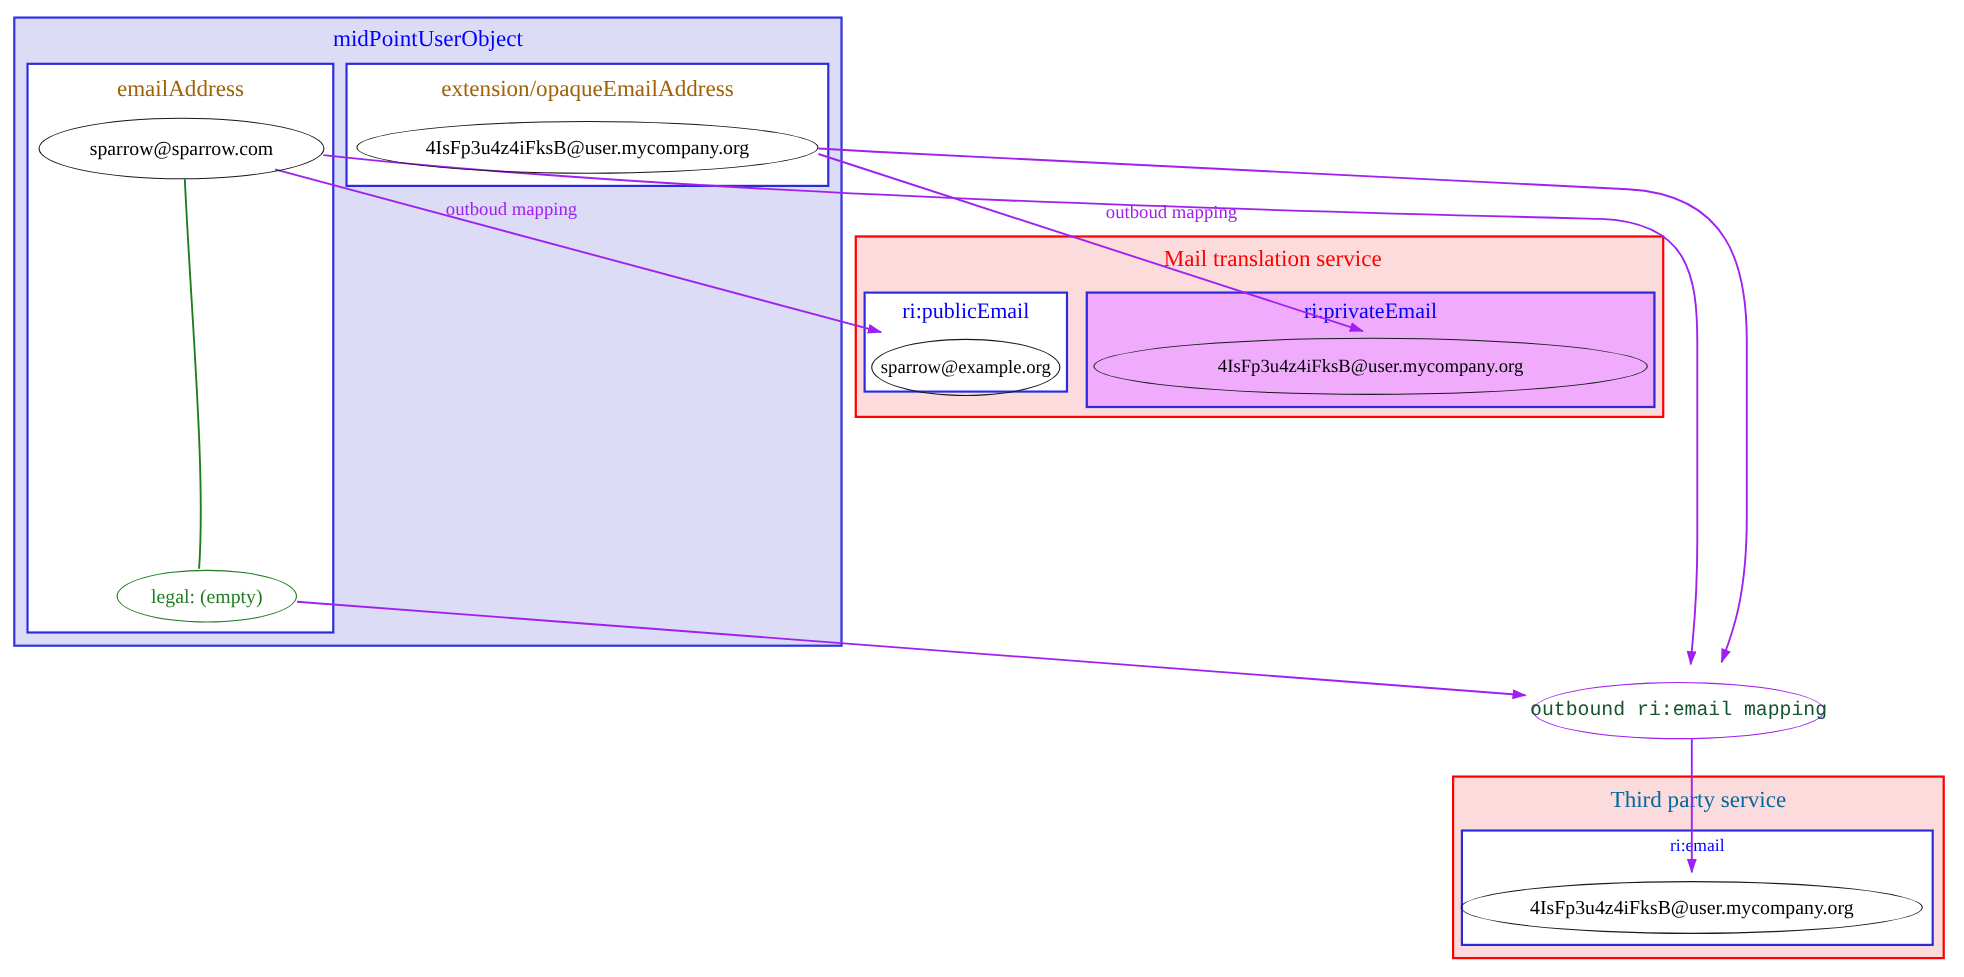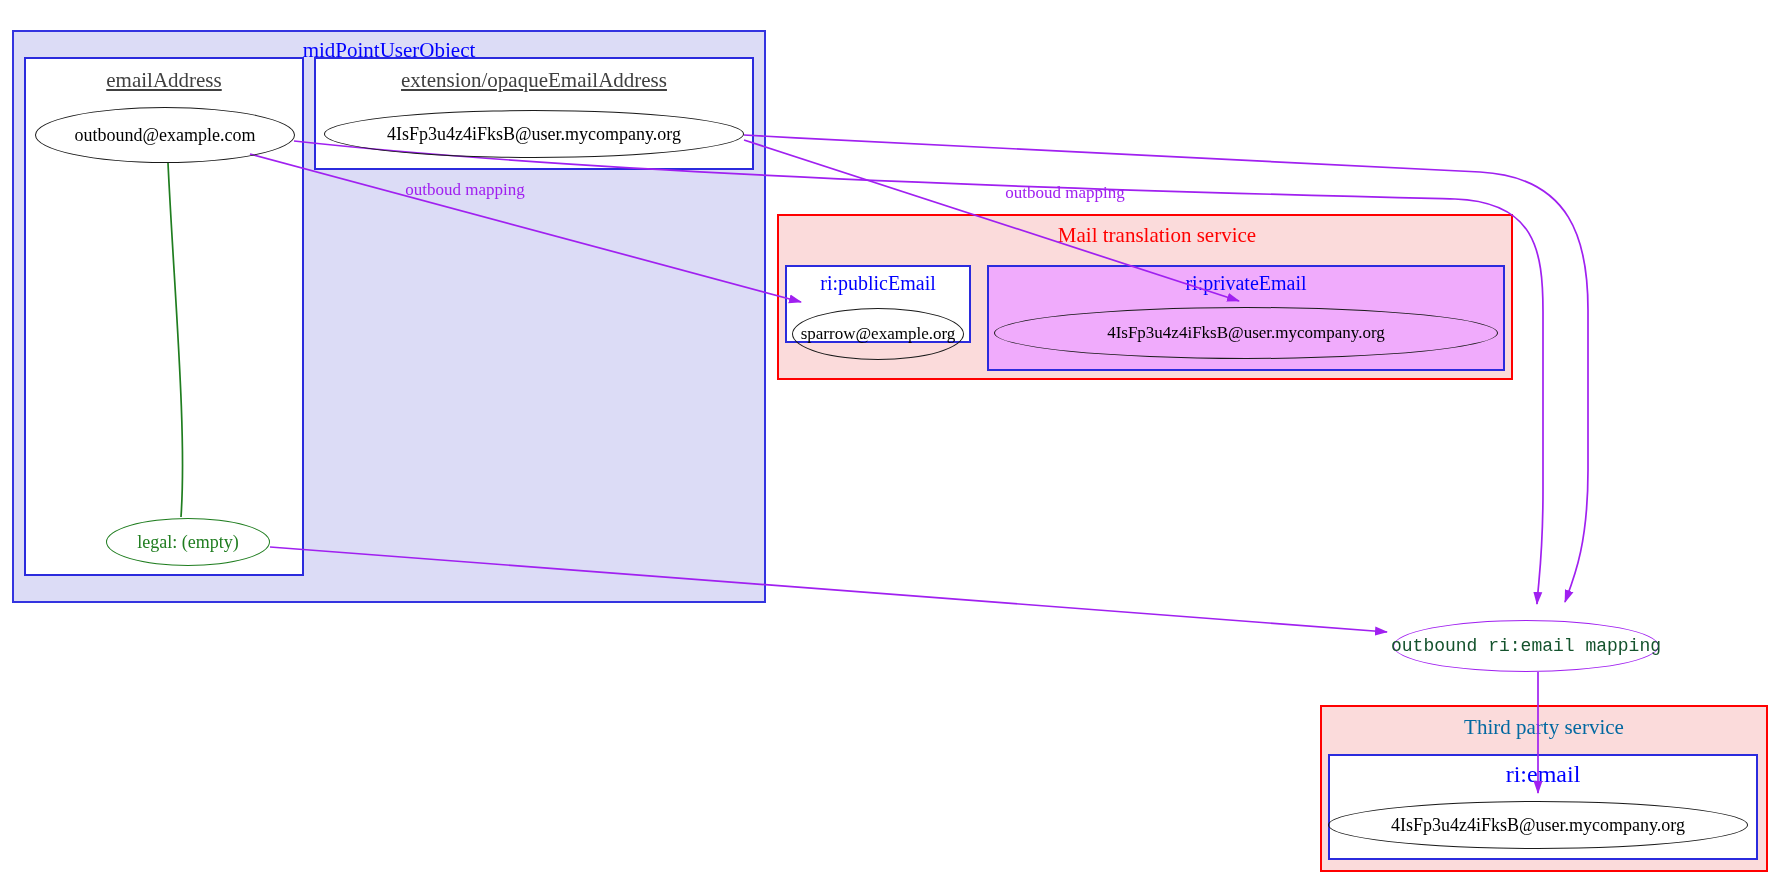--- a/index.html
+++ b/index.html
@@ -2,37 +2,37 @@
 <html><head>
 <meta charset="utf-8">
 <style>
   html,body{margin:0;padding:0;background:#ffffff;}
   body{font-family:"Liberation Serif","DejaVu Serif",serif;}
   #stage{position:relative;width:1785px;height:888px;background:#ffffff;overflow:hidden;}
 
   .cluster{position:absolute;box-sizing:border-box;}
   .cluster .ctitle{position:absolute;left:0;right:0;text-align:center;white-space:nowrap;}
 
-  .outer-box{left:12px;top:30px;width:754px;height:573px;background:#dcdcf6;border:2px solid #3434e0;}
+  .outer-box{left:12px;top:15px;width:754px;height:573px;background:#dcdcf6;border:2px solid #3434e0;}
   .outer-box .ctitle{top:6px;font-size:21px;color:#0000ff;}
 
   .email-box{left:24px;top:57px;width:280px;height:519px;background:#ffffff;border:2px solid #2b2bdd;}
   .ext-box{left:314px;top:57px;width:440px;height:113px;background:#ffffff;border:2px solid #2b2bdd;}
-  .email-box .ctitle,.ext-box .ctitle{top:9px;font-size:21px;color:#404040;text-decoration:underline;}
+  .email-box .ctitle,.ext-box .ctitle{top:9px;font-size:21px;color:#a16207;}
 
   .mail-box{left:777px;top:214px;width:736px;height:166px;background:#fbdbdb;border:2px solid #ff0000;}
   .mail-box .ctitle{top:7px;font-size:21px;color:#ff0000;margin-left:24px;}
-  .pub-box{left:785px;top:265px;width:186px;height:78px;background:#ffffff;border:2px solid #2b2bdd;}
+  .pub-box{left:785px;top:265px;width:186px;height:92px;background:#ffffff;border:2px solid #2b2bdd;}
   .priv-box{left:987px;top:265px;width:518px;height:106px;background:#f0abfc;border:2px solid #2b2bdd;}
   .pub-box .ctitle,.priv-box .ctitle{top:5px;font-size:20px;color:#0000ff;}
 
   .third-box{left:1320px;top:705px;width:448px;height:167px;background:#fbdbdb;border:2px solid #ff0000;}
   .third-box .ctitle{top:8px;font-size:21px;color:#0369a1;}
   .riemail-box{left:1328px;top:754px;width:430px;height:106px;background:#ffffff;border:2px solid #2b2bdd;}
-  .riemail-box .ctitle{top:5px;font-size:24px;color:#0000ff;}
+  .riemail-box .ctitle{top:5px;font-size:16px;color:#0000ff;}
 
   .node{position:absolute;box-sizing:border-box;border-radius:50%;display:flex;align-items:center;justify-content:center;
         white-space:nowrap;background:transparent;font-size:18px;color:#000000;z-index:6;}
   .nblack{border:1.6px solid #1a1a1a;}
   .ngreen{border:1.6px solid #1f7d1f;color:#1f7d1f;}
   .npurple{border:1.6px solid #a020f0;color:#14532d;font-family:Liberation Mono, monospace;}
 
   .n-sparrow{left:35px;top:107px;width:260px;height:56px;}
   .n-opaque{left:324px;top:110px;width:420px;height:48px;}
   .n-legal{left:106px;top:518px;width:164px;height:48px;}
@@ -101,21 +101,21 @@
 
     <path class="epurple" d="M 744 135 C 1060 153, 1390 168, 1480 172 C 1572 177, 1588 242, 1588 310 L 1588 470 C 1588 545, 1574 578, 1565 602" marker-end="url(#arrowP)"></path>
 
     <path class="epurple" d="M 270 547 L 1387 632" marker-end="url(#arrowP)"></path>
 
     <path class="epurple" d="M 1538 672 L 1538 793" marker-end="url(#arrowP)"></path>
 
     <path class="egreen" d="M 168 163 C 174 290, 187 430, 181 517"></path>
   </svg>
 
-  <div class="node nblack n-sparrow">outbound@example.com</div>
+  <div class="node nblack n-sparrow">sparrow@sparrow.com</div>
   <div class="node nblack n-opaque">4IsFp3u4z4iFksB@user.mycompany.org</div>
   <div class="node ngreen n-legal">legal: (empty)</div>
   <div class="node nblack n-public">sparrow@example.org</div>
   <div class="node nblack n-private">4IsFp3u4z4iFksB@user.mycompany.org</div>
   <div class="node npurple n-outbound">outbound ri:email mapping</div>
   <div class="node nblack n-riemail">4IsFp3u4z4iFksB@user.mycompany.org</div>
 
   <div class="edge-label" id="edge-label-left">outboud mapping</div>
   <div class="edge-label" id="edge-label-right">outboud mapping</div>
 

